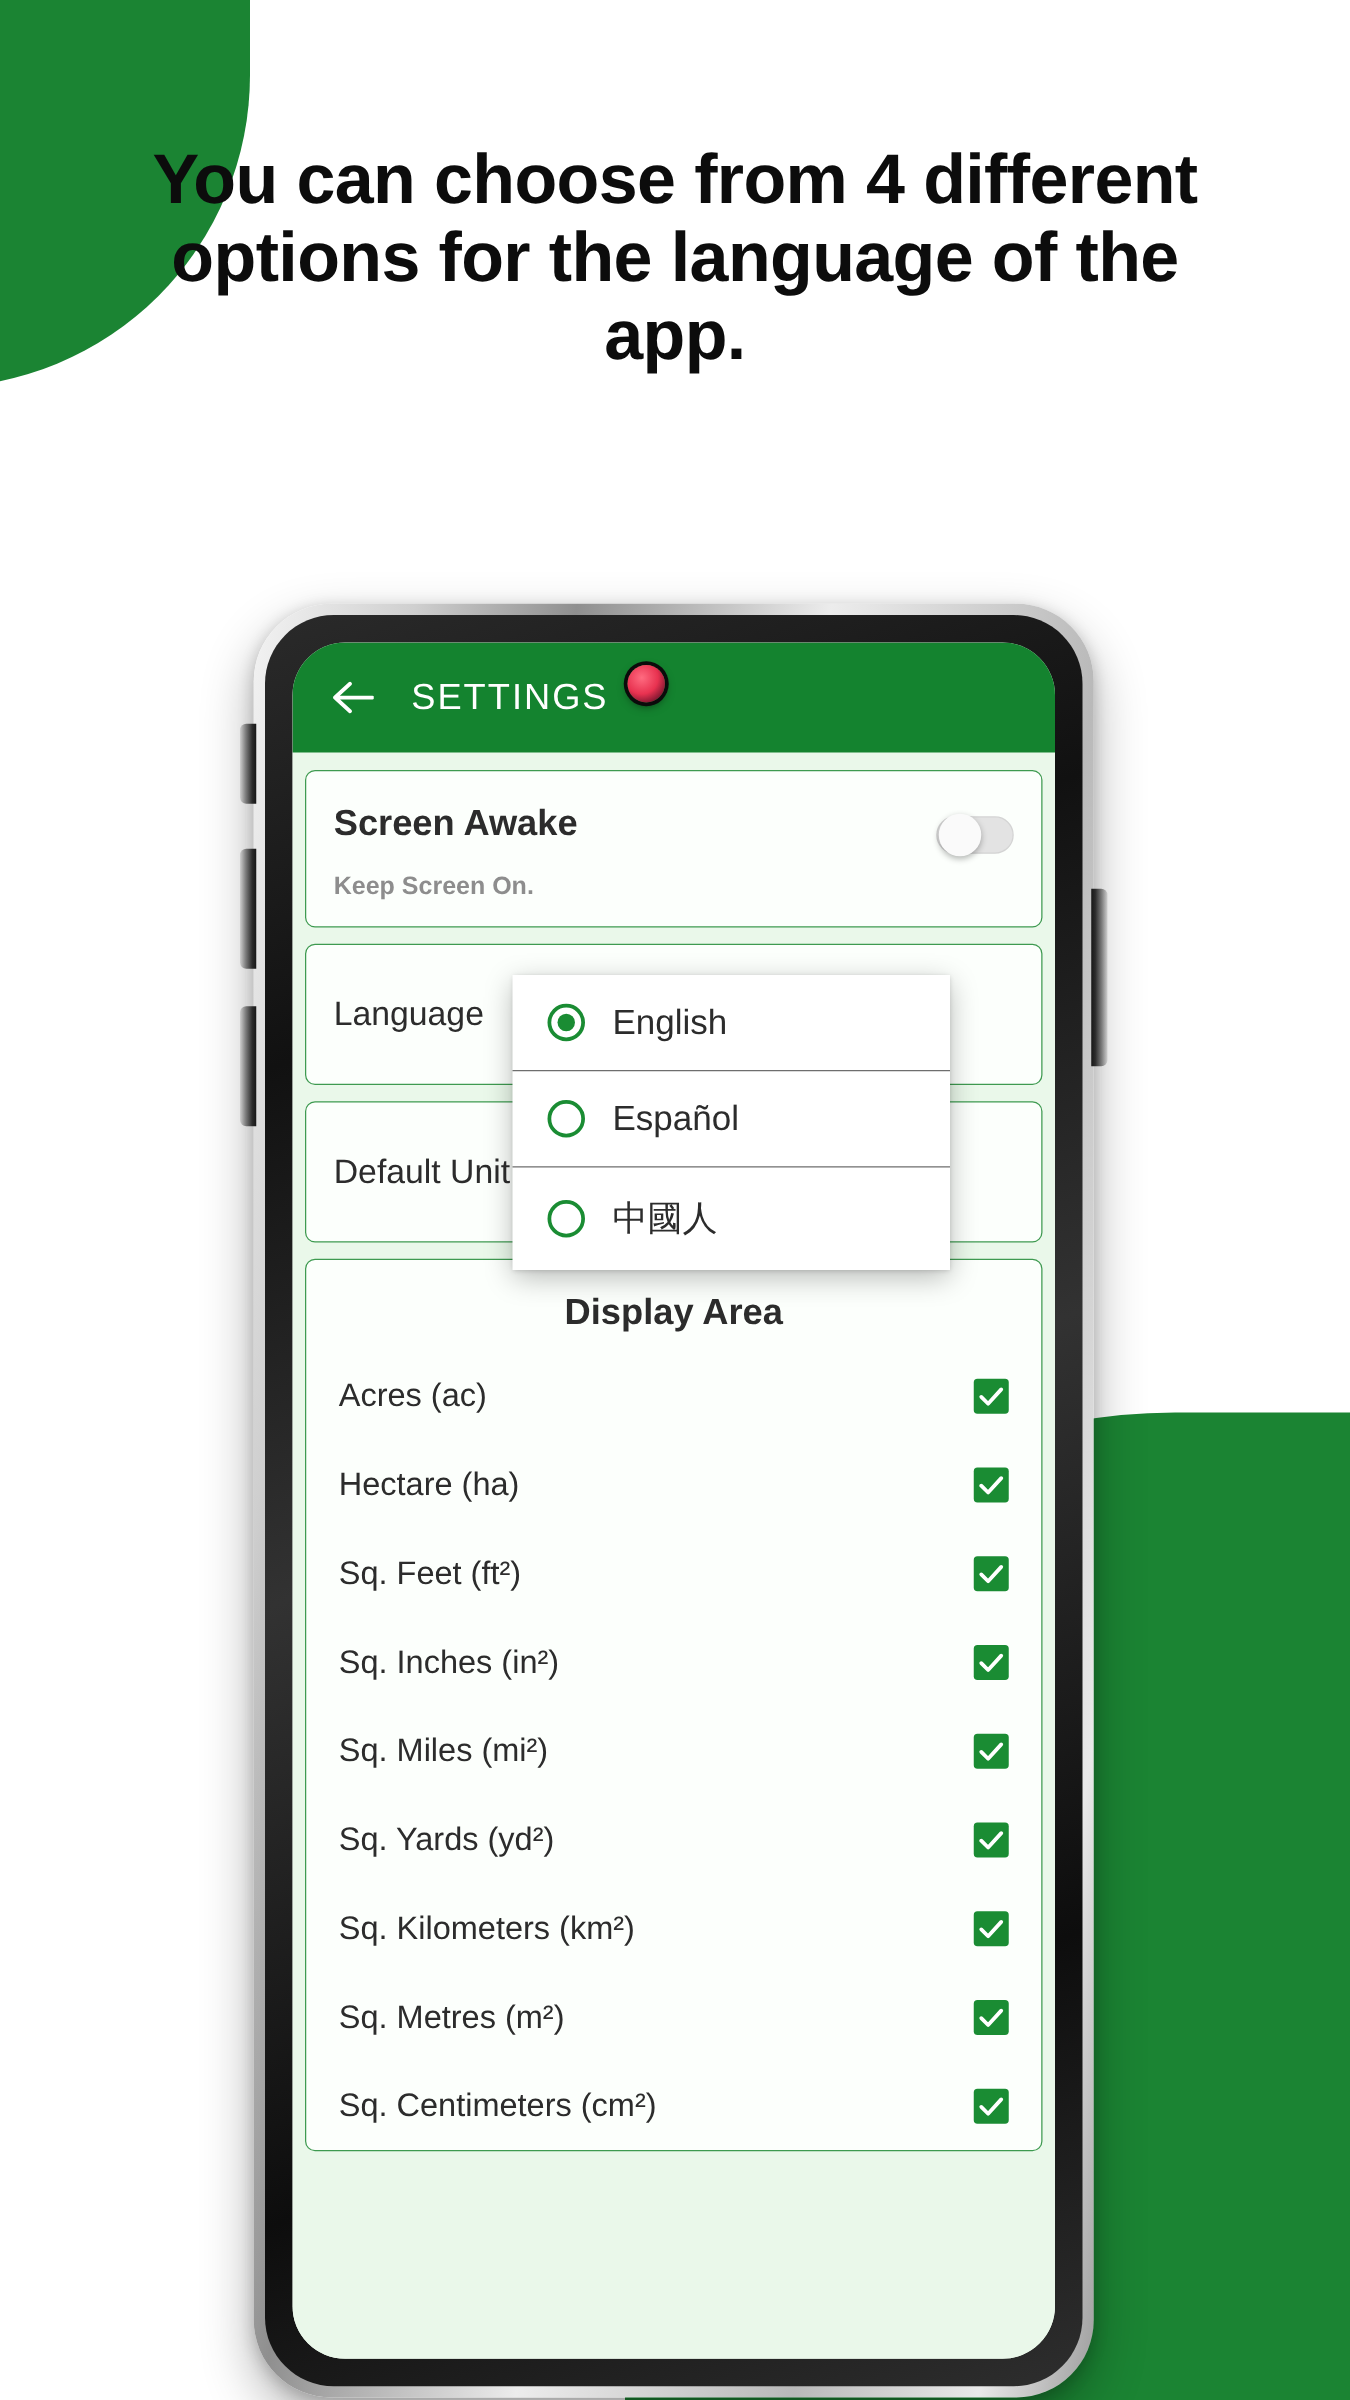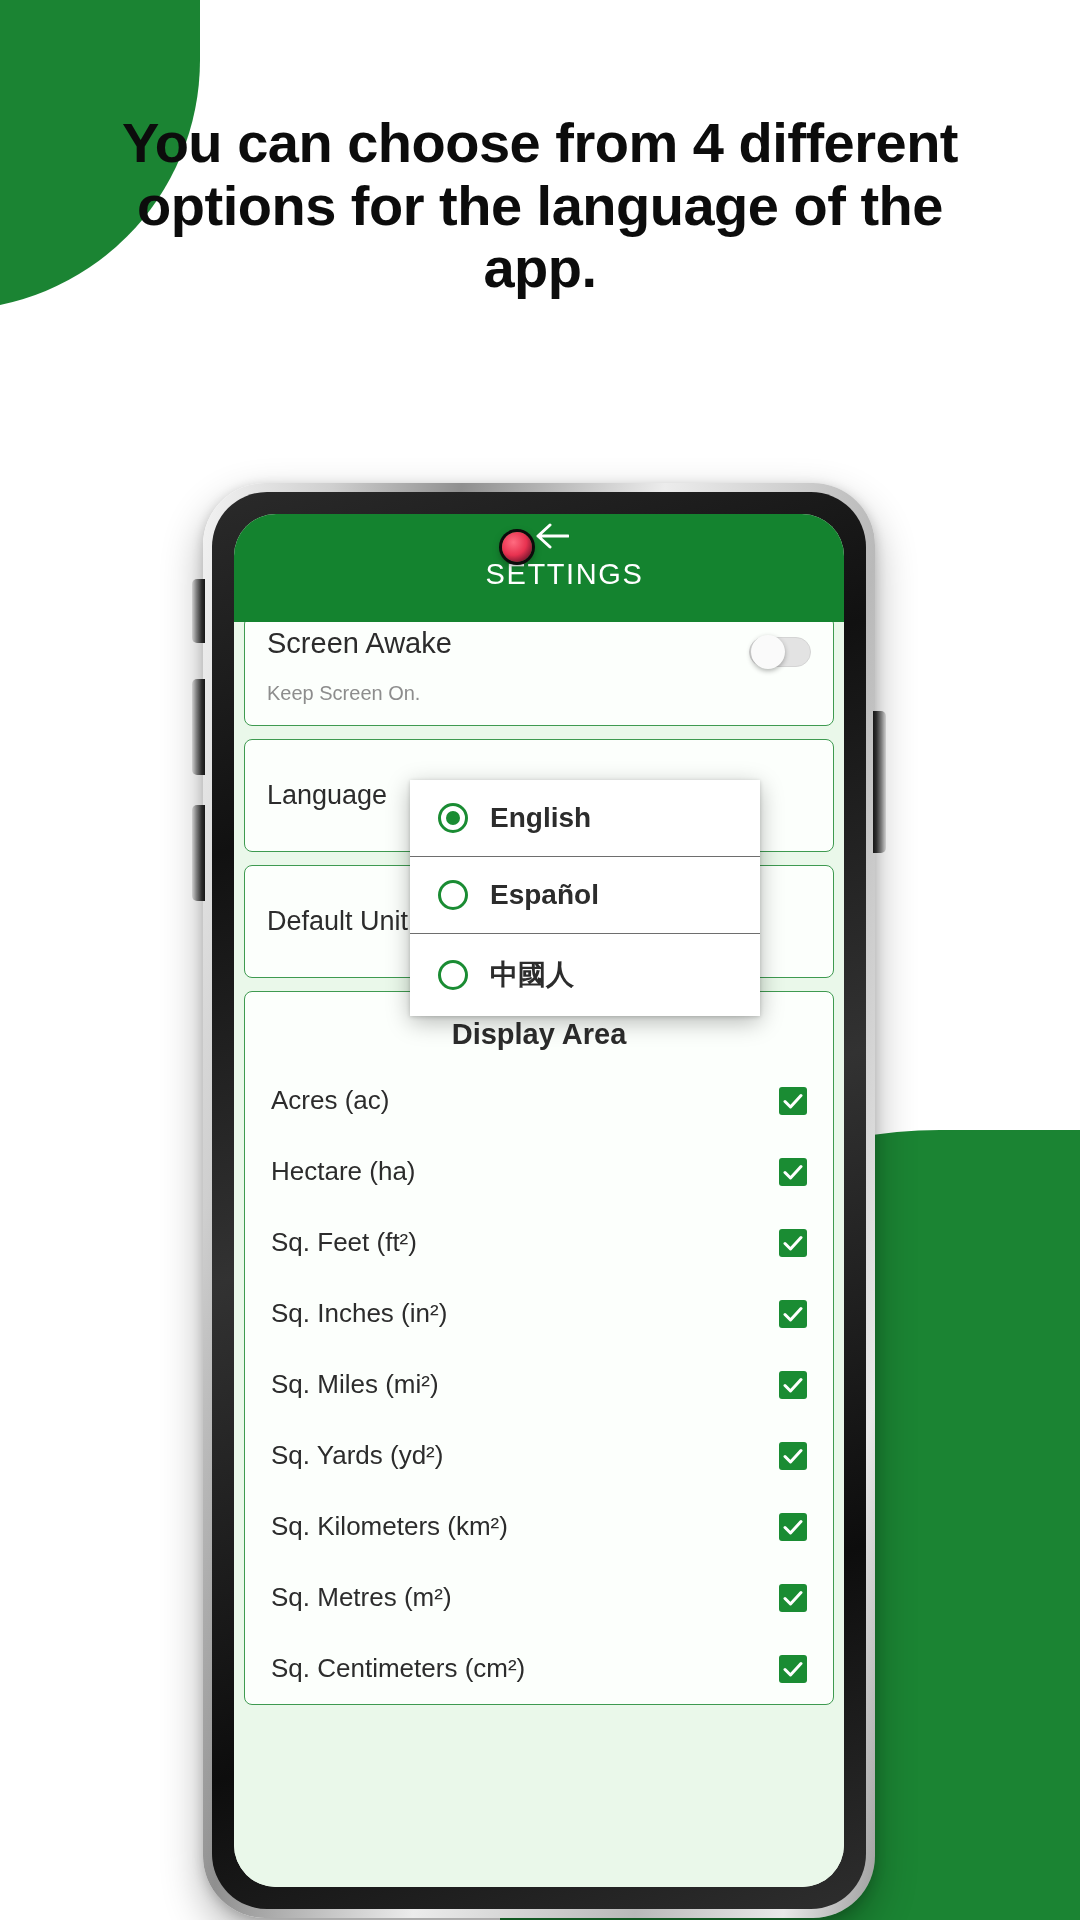--- a/index.html
+++ b/index.html
@@ -114,27 +114,26 @@
     top: 228px;
     width: 13px;
     height: 142px;
     border-radius: 0 5px 5px 0;
     background: linear-gradient(270deg,#cfcfcf,#7d7d7d 35%,#2c2c2c 75%,#171717);
   }
 
   
   .app-header {
     position: relative;
-    height: 108px;
+    height: 88px;
     background: #14832f;
     display: flex;
     align-items: center;
     padding-left: 26px;
     z-index: 2;
-    flex-direction: column;
   }
   .back-arrow {
     width: 44px; height: 44px;
     display: flex; align-items: center; justify-content: center;
     flex: none;
   }
   .back-arrow svg { display: block; }
   .app-title {
     color: #ffffff;
     font-size: 29px;
@@ -167,24 +166,25 @@
   .card {
     background: #fcfffc;
     border: 1.5px solid #3e9a50;
     border-radius: 8px;
     margin-bottom: 13px;
     position: relative;
   }
 
   
   .card-awake {
-    padding: 10px 22px 20px 22px;
+    padding: 26px 22px 20px 22px;
     display: flex;
     align-items: flex-start;
     justify-content: space-between;
+    font-weight: bold;
   }
   .awake-text { display: flex; flex-direction: column; }
   .awake-title {
     font-size: 29px;
     color: #2c2c2c;
     margin-bottom: 22px;
   }
   .awake-sub {
     font-size: 20px;
     color: #8d8d8d;
@@ -244,21 +244,20 @@
 
   
   .lang-menu {
     position: absolute;
     left: 176px;
     top: 266px;
     width: 350px;
     background: #ffffff;
     box-shadow: 0 6px 22px rgba(0,0,0,0.28), 0 1px 4px rgba(0,0,0,0.18);
     z-index: 30;
-    font-weight: bold;
   }
   .lang-item {
     display: flex;
     align-items: center;
     padding: 22px 0 22px 28px;
     font-size: 28px;
     color: #2c2c2c;
     border-bottom: 1.5px solid #6e6e6e;
   }
   .lang-item:last-child { border-bottom: none; }

